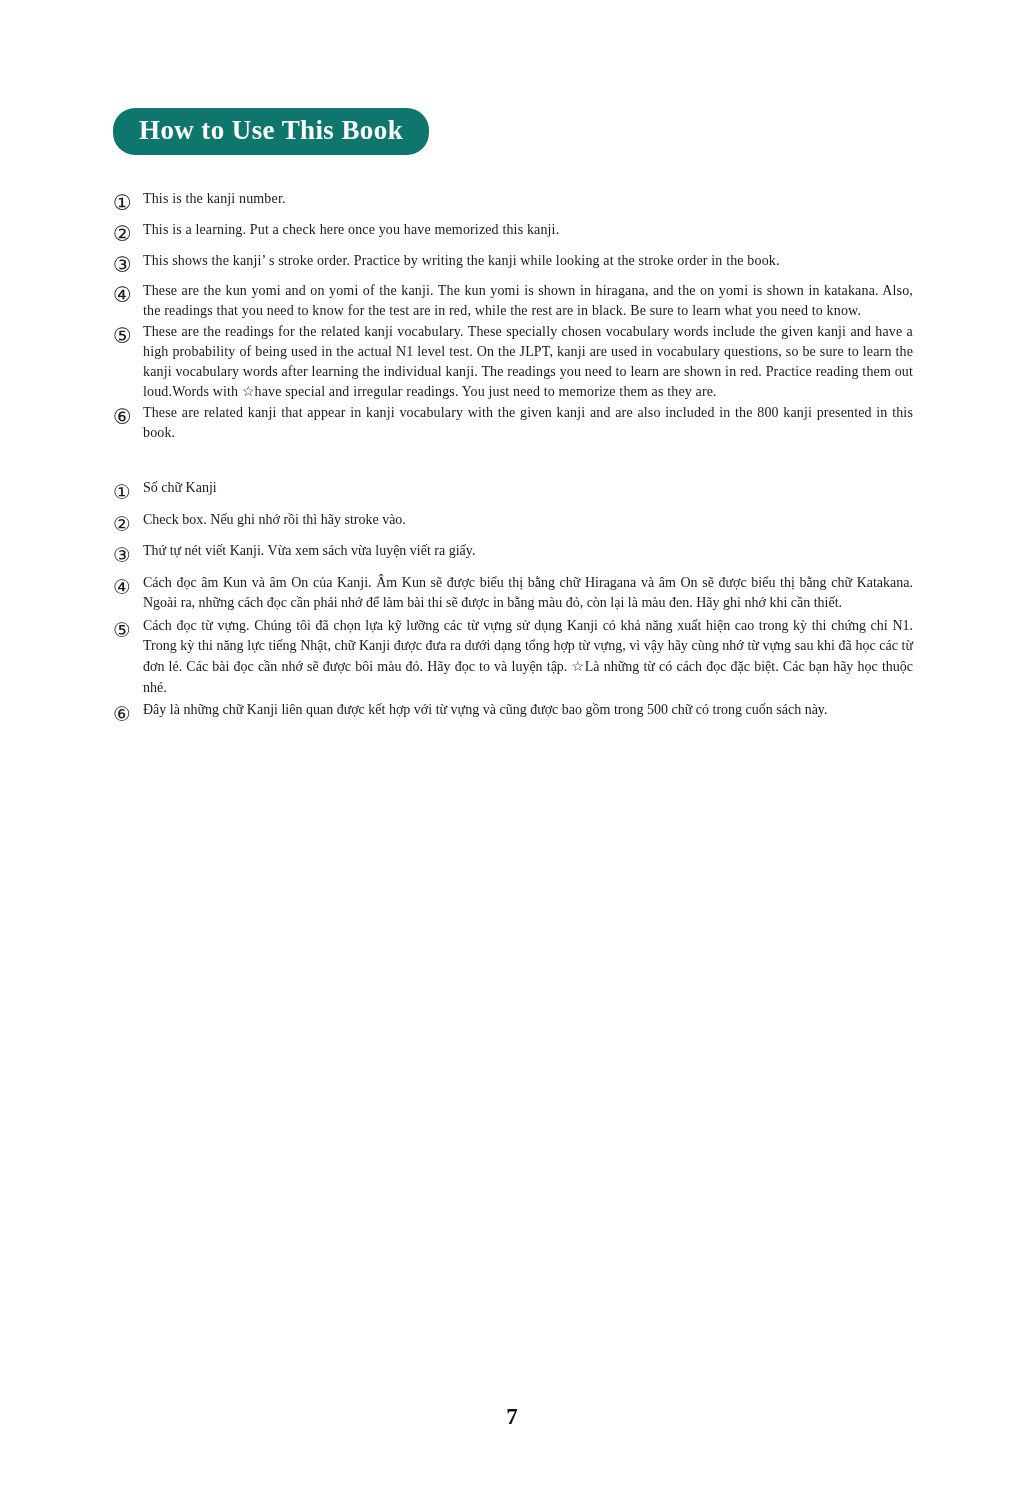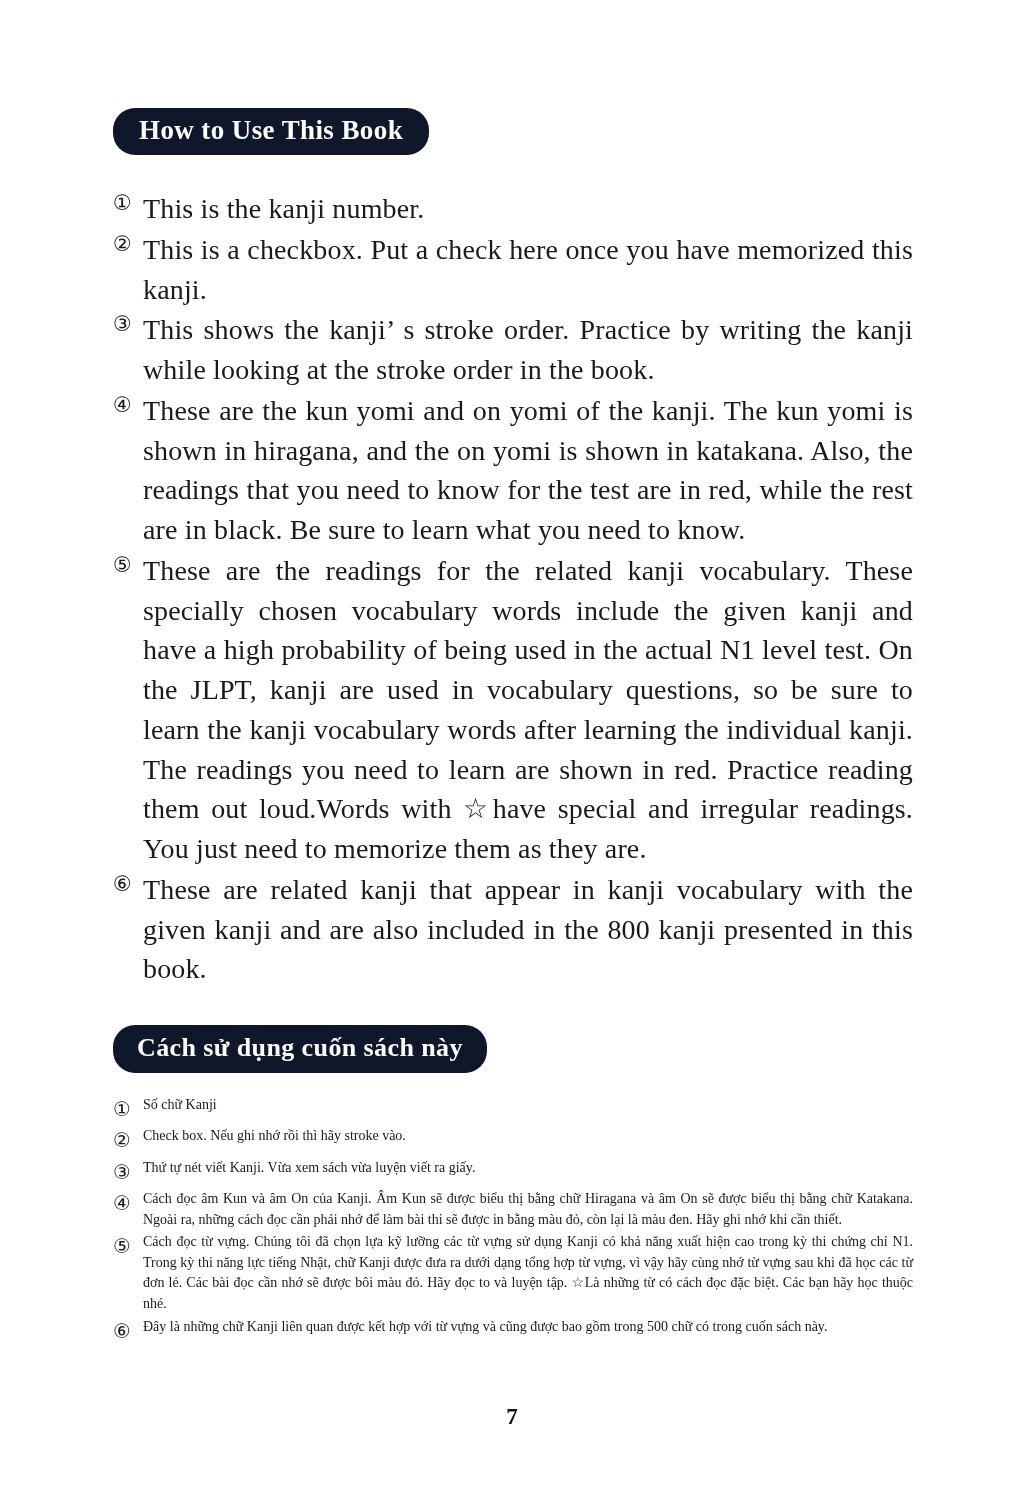--- a/index.html
+++ b/index.html
@@ -27,21 +27,21 @@
   .content {
     position: absolute;
     left: 113px;
     top: 108px;
     width: 800px;
   }
 
   
   .heading-pill {
     display: inline-block;
-    background: #0f172a;
+    background: #0f766e;
     color: #ffffff;
     border-radius: 22px;
     padding: 7px 26px 9px 26px;
     font-size: 27px;
     font-weight: bold;
     letter-spacing: 0.4px;
     line-height: 1.15;
     white-space: nowrap;
   }
   .heading-pill.vn {
@@ -62,21 +62,21 @@
   .marker {
     flex: 0 0 auto;
     width: 30px;
     font-size: 21px;
     line-height: 1.42;
     color: #1a1a1a;
     font-family: "DejaVu Sans", sans-serif;
   }
   .item-text {
     flex: 1 1 auto;
-    font-size: 28px;
+    font-size: 14px;
     line-height: 1.42;
     text-align: justify;
     text-justify: inter-word;
     hyphens: auto;
   }
 
   
   .en-block { margin-top: 34px; }
   .en-block .item-text { font-family: "Liberation Serif", serif; letter-spacing: 0.15px; }
   .en-block li { margin-bottom: 1px; }
@@ -113,21 +113,21 @@
     <div>
       <div class="heading-pill">How to Use This Book</div>
 
       <ul class="list en-block">
         <li>
           <span class="marker">①</span>
           <span class="item-text">This is the kanji number.</span>
         </li>
         <li>
           <span class="marker">②</span>
-          <span class="item-text">This is a checkbox. Put a check here once you have memorized this kanji.</span>
+          <span class="item-text">This is a learning. Put a check here once you have memorized this kanji.</span>
         </li>
         <li>
           <span class="marker">③</span>
           <span class="item-text">This shows the kanji’ s stroke order. Practice by writing the kanji while looking at the stroke order in the book.</span>
         </li>
         <li>
           <span class="marker">④</span>
           <span class="item-text">These are the kun yomi and on yomi of the kanji. The kun yomi is shown in hiragana, and the on yomi is shown in katakana. Also, the readings that you need to know for the test are in red, while the rest are in black. Be sure to learn what you need to know.</span>
         </li>
         <li>
@@ -135,21 +135,20 @@
           <span class="item-text">These are the readings for the related kanji vocabulary. These specially chosen vocabulary words include the given kanji and have a high probability of being used in the actual N1 level test. On the JLPT, kanji are used in vocabulary questions, so be sure to learn the kanji vocabulary words after learning the individual kanji. The readings you need to learn are shown in red. Practice reading them out loud.Words with ☆have special and irregular readings. You just need to memorize them as they are.</span>
         </li>
         <li>
           <span class="marker">⑥</span>
           <span class="item-text">These are related kanji that appear in kanji vocabulary with the given kanji and are also included in the 800 kanji presented in this book.</span>
         </li>
       </ul>
     </div>
 
     <div class="vn-heading-wrap">
-      <div class="heading-pill vn">Cách sử dụng cuốn sách này</div>
 
       <ul class="list vn-block">
         <li>
           <span class="marker">①</span>
           <span class="item-text">Số chữ Kanji</span>
         </li>
         <li>
           <span class="marker">②</span>
           <span class="item-text">Check box. Nếu ghi nhớ rồi thì hãy stroke vào.</span>
         </li>

